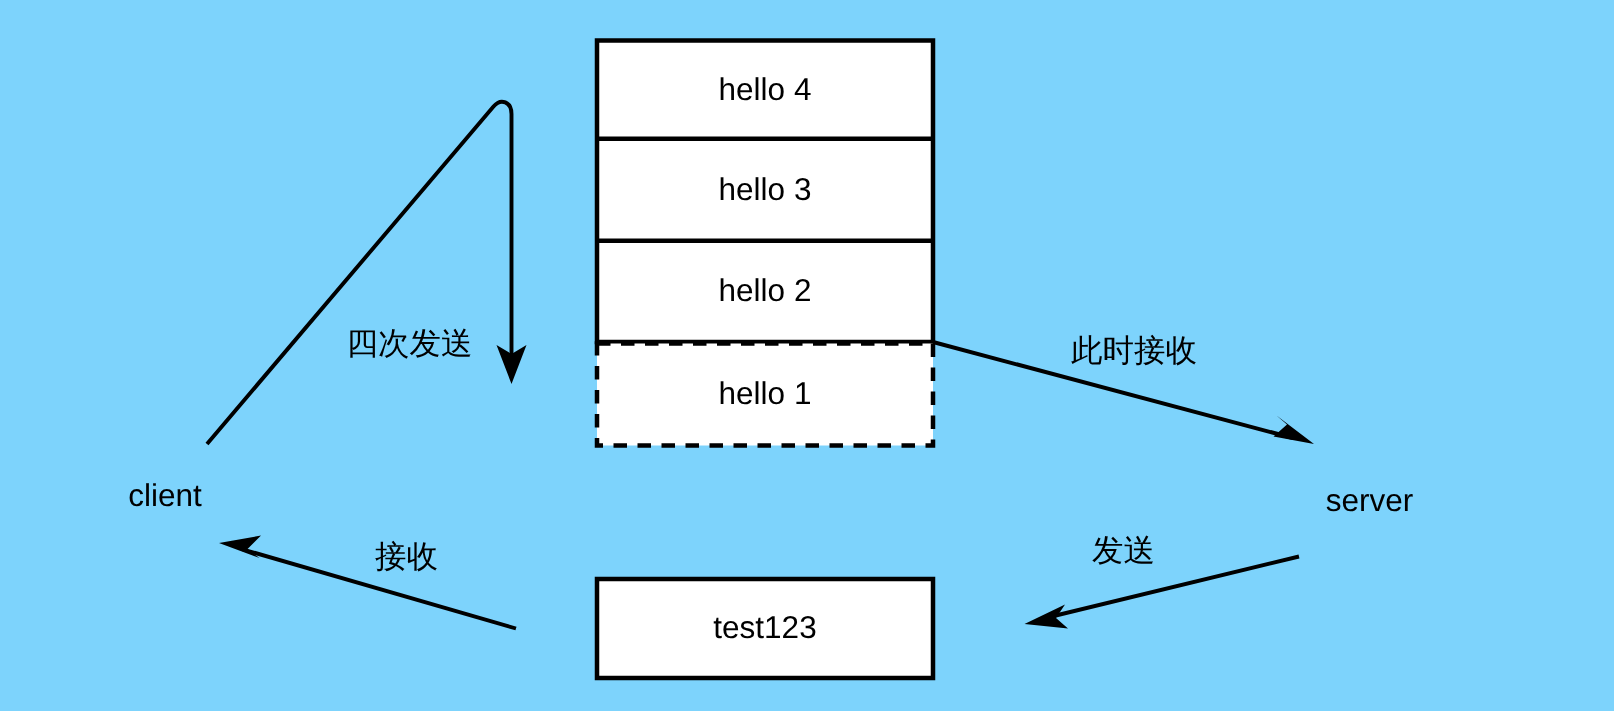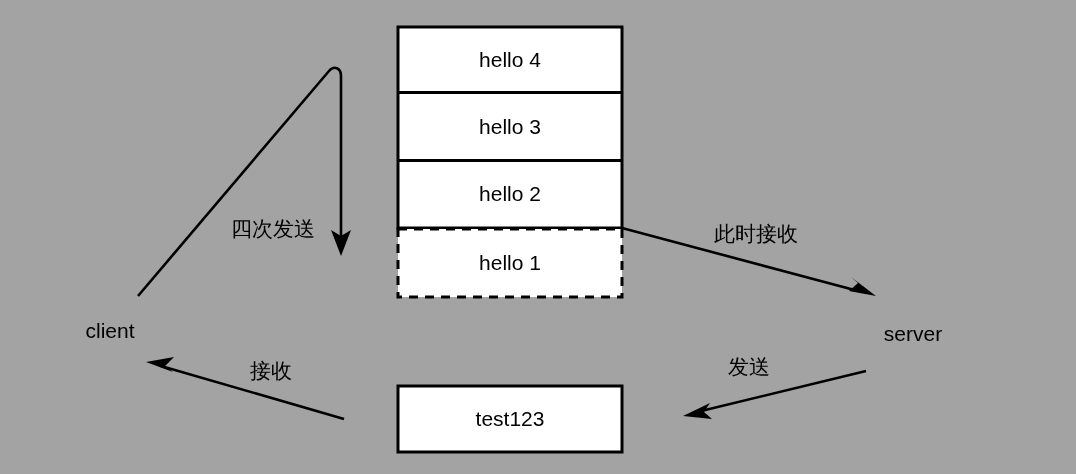--- a/index.html
+++ b/index.html
@@ -4,21 +4,21 @@
 <style>
   html, body {
     margin: 0;
     padding: 0;
     background: #ffffff;
   }
   #canvas {
     position: relative;
     width: 1076px;
     height: 474px;
-    background: #a3a3a3;
+    background: #7dd3fc;
     overflow: hidden;
     font-family: "Liberation Sans", "DejaVu Sans", sans-serif;
   }
   #diagram-svg {
     position: absolute;
     top: 0;
     left: 0;
     width: 1076px;
     height: 474px;
     display: block;

